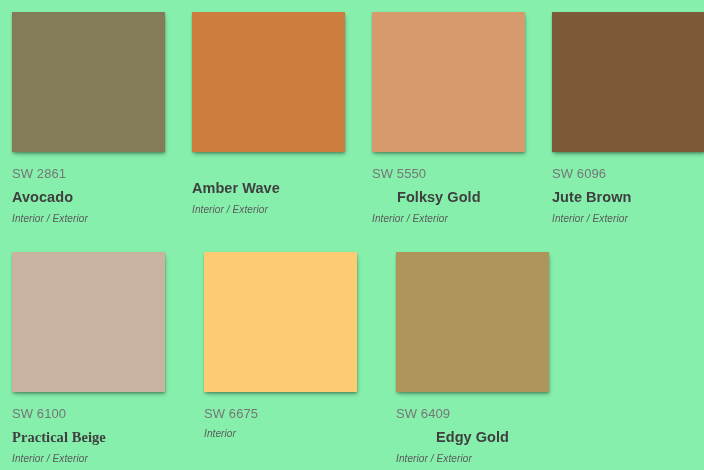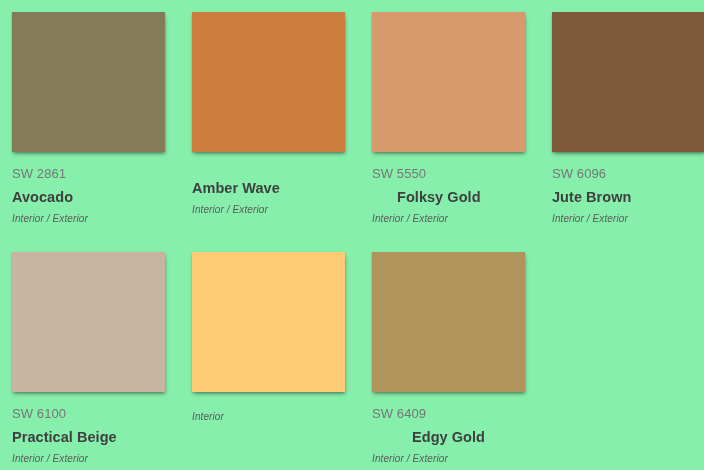--- a/index.html
+++ b/index.html
@@ -24,21 +24,21 @@
 
   .swatch-row {
     position: absolute;
     left: 0;
     width: 704px;
     display: flex;
     flex-direction: row;
   }
 
   #row-1 { top: 12px; }
-  #row-2 { top: 252px; }
+  #row-2 { top: 252px; gap: 12px; }
 
   .swatch-card {
     width: 180px;
     flex: 0 0 180px;
     position: relative;
   }
 
   .swatch-chip {
     width: 153px;
     height: 140px;
@@ -130,28 +130,29 @@
     </div>
 
   </div>
 
   <div class="swatch-row" id="row-2">
 
     <div class="swatch-card">
       <div class="swatch-chip" style="background-color: rgb(201, 179, 161);"></div>
       <div class="swatch-info">
         <div class="swatch-code" style="color: rgb(118, 118, 118);">SW 6100</div>
-        <div class="swatch-name" style="color: rgb(63, 63, 63);">Practical Beige</div>
+        <div class="swatch-name" style="color: rgb(63, 63, 63); font-family: Liberation Serif, serif;">Practical Beige</div>
         <div class="swatch-usage" style="color: rgb(90, 90, 90);">Interior / Exterior</div>
       </div>
     </div>
 
     <div class="swatch-card">
       <div class="swatch-chip" style="background-color: rgb(252, 203, 116);"></div>
       <div class="swatch-info">
+        <div class="swatch-code" style="color: rgb(118, 118, 118);">SW 6675</div>
         <div class="swatch-usage" style="color: rgb(90, 90, 90);">Interior</div>
       </div>
     </div>
 
     <div class="swatch-card">
       <div class="swatch-chip" style="background-color: rgb(175, 148, 91);"></div>
       <div class="swatch-info">
         <div class="swatch-code" style="color: rgb(118, 118, 118);">SW 6409</div>
         <div class="swatch-name" style="color: rgb(63, 63, 63); margin-left: 40px;">Edgy Gold</div>
         <div class="swatch-usage" style="color: rgb(90, 90, 90);">Interior / Exterior</div>

